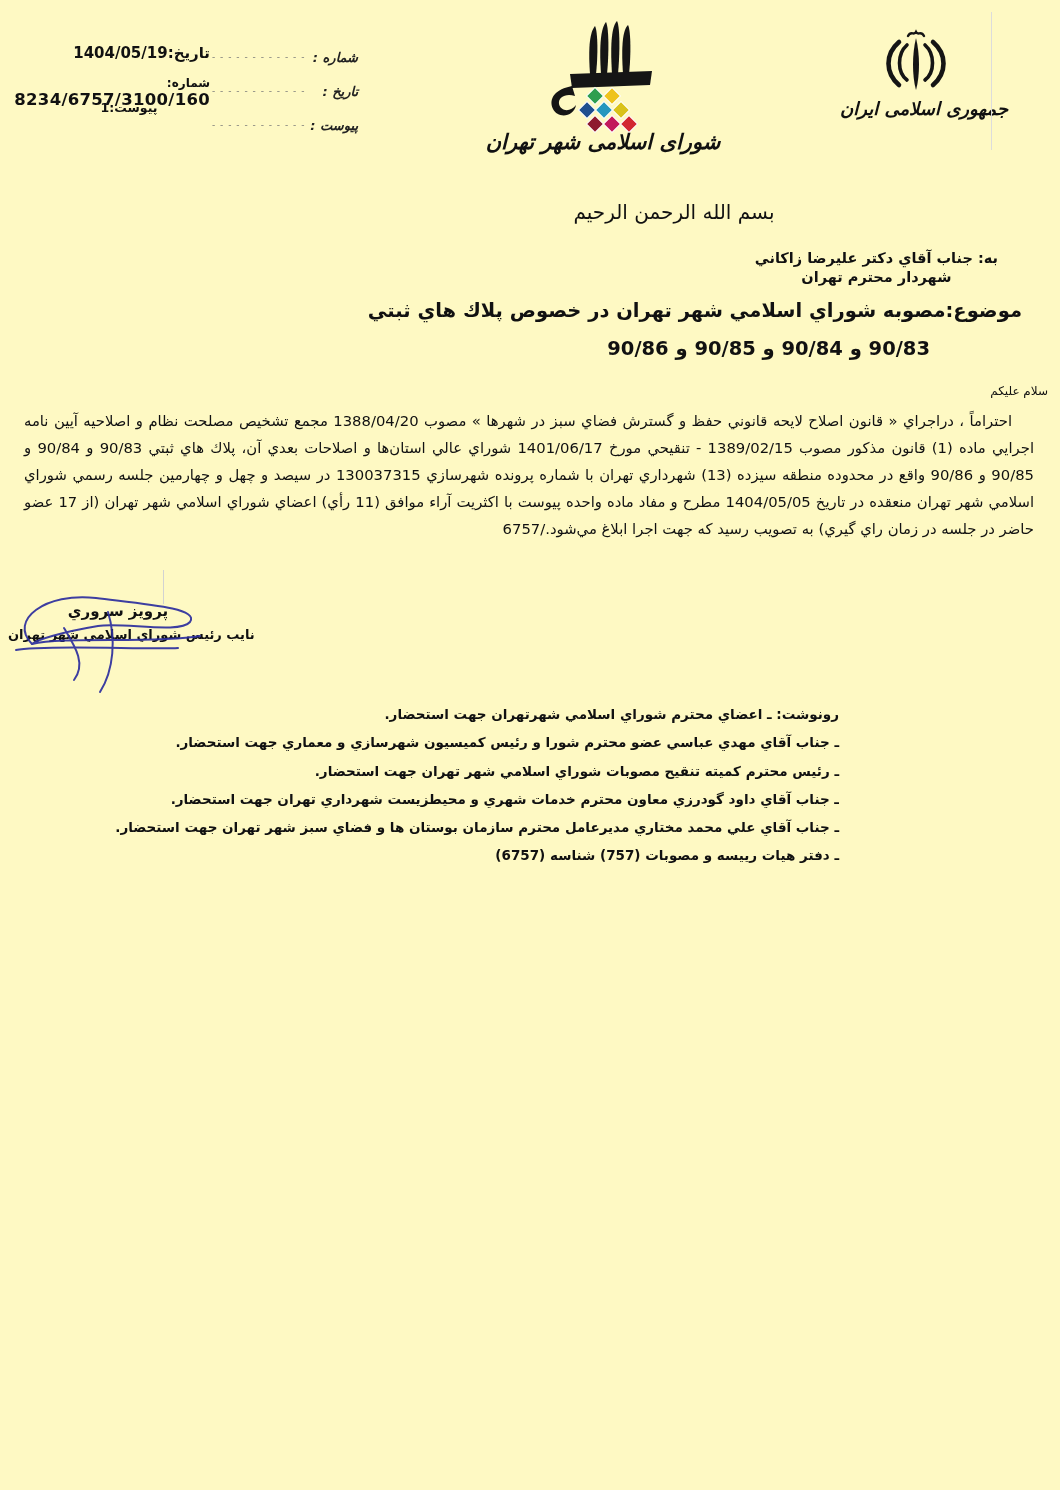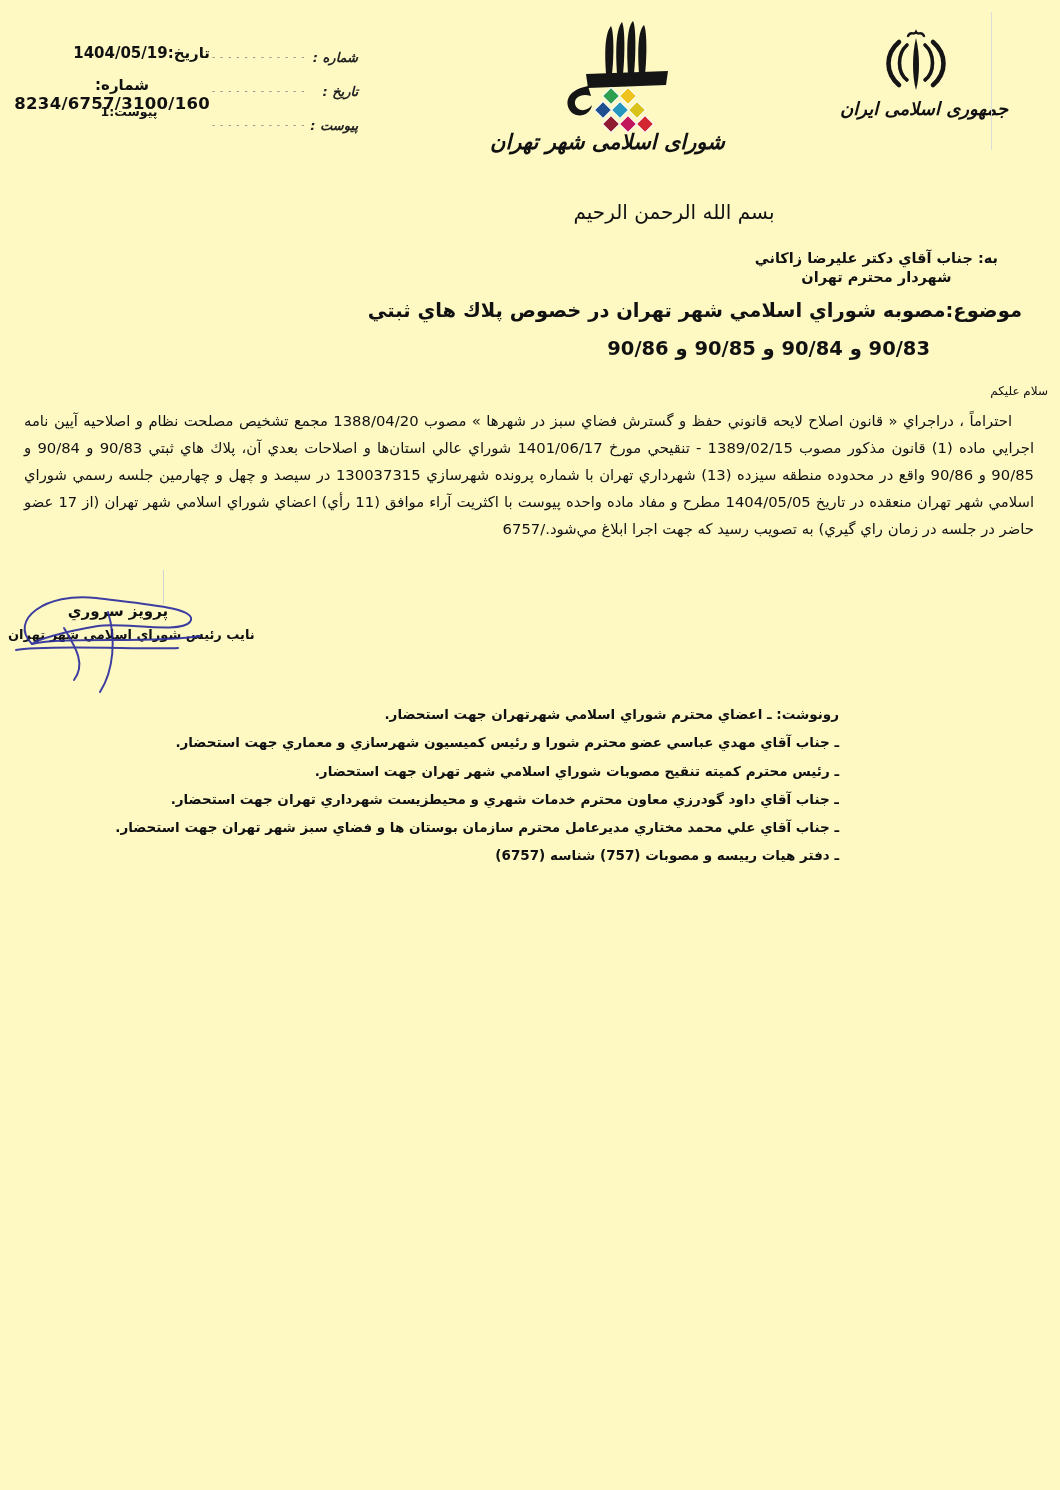--- a/index.html
+++ b/index.html
@@ -4,30 +4,30 @@
 <style>
   html,body{margin:0;padding:0;background:#9a9a9a;}
   .page{
     position:relative;width:1060px;height:1490px;margin:0 auto;
     background:#fef9c3;overflow:hidden;color:#111;
     font-family:"DejaVu Sans",sans-serif;
   }
   
   .stamp{position:absolute;top:44px;left:34px;width:176px;direction:rtl;font-weight:bold;}
   .stamp .date{font-size:15px;text-align:right;white-space:nowrap;}
-  .stamp .numlabel{font-size:15px;margin-top:14px;text-align:center;}
+  .stamp .numlabel{font-size:12px;margin-top:14px;text-align:right;}
   .stamp .numval{font-size:16.5px;text-align:left;white-space:nowrap;letter-spacing:.3px;}
   .stamp .attach{font-size:12.5px;margin-top:-9px;text-align:center;padding-left:14px;white-space:nowrap;}
   
   .formfields{position:absolute;top:40px;left:208px;width:150px;direction:rtl;}
   .ffrow{display:flex;align-items:center;height:34px;}
   .fflabel{font-size:13px;font-weight:bold;font-style:italic;color:#222;white-space:nowrap;min-width:50px;}
   .ffdots{font-size:9px;color:#777;letter-spacing:1px;white-space:nowrap;overflow:hidden;direction:ltr;padding-left:4px;}
   
-  .logo{position:absolute;top:16px;left:490px;width:258px;text-align:left;}
+  .logo{position:absolute;top:16px;left:474px;width:258px;text-align:center;}
   .logo .caption{
     position:relative;z-index:2;margin-top:-20px;
     font-size:21px;font-weight:bold;font-style:italic;letter-spacing:-.5px;white-space:nowrap;
   }
   
   .emblem{position:absolute;top:28px;left:840px;width:152px;text-align:center;}
   .emblem .caption{font-size:18px;font-weight:bold;font-style:italic;margin-top:2px;white-space:nowrap;}
   
   .bismillah{position:absolute;top:200px;left:538px;width:272px;text-align:center;font-size:20px;white-space:nowrap;}
   .recipient{position:absolute;top:249px;right:62px;direction:rtl;text-align:center;font-weight:bold;font-size:14.5px;line-height:19px;}

